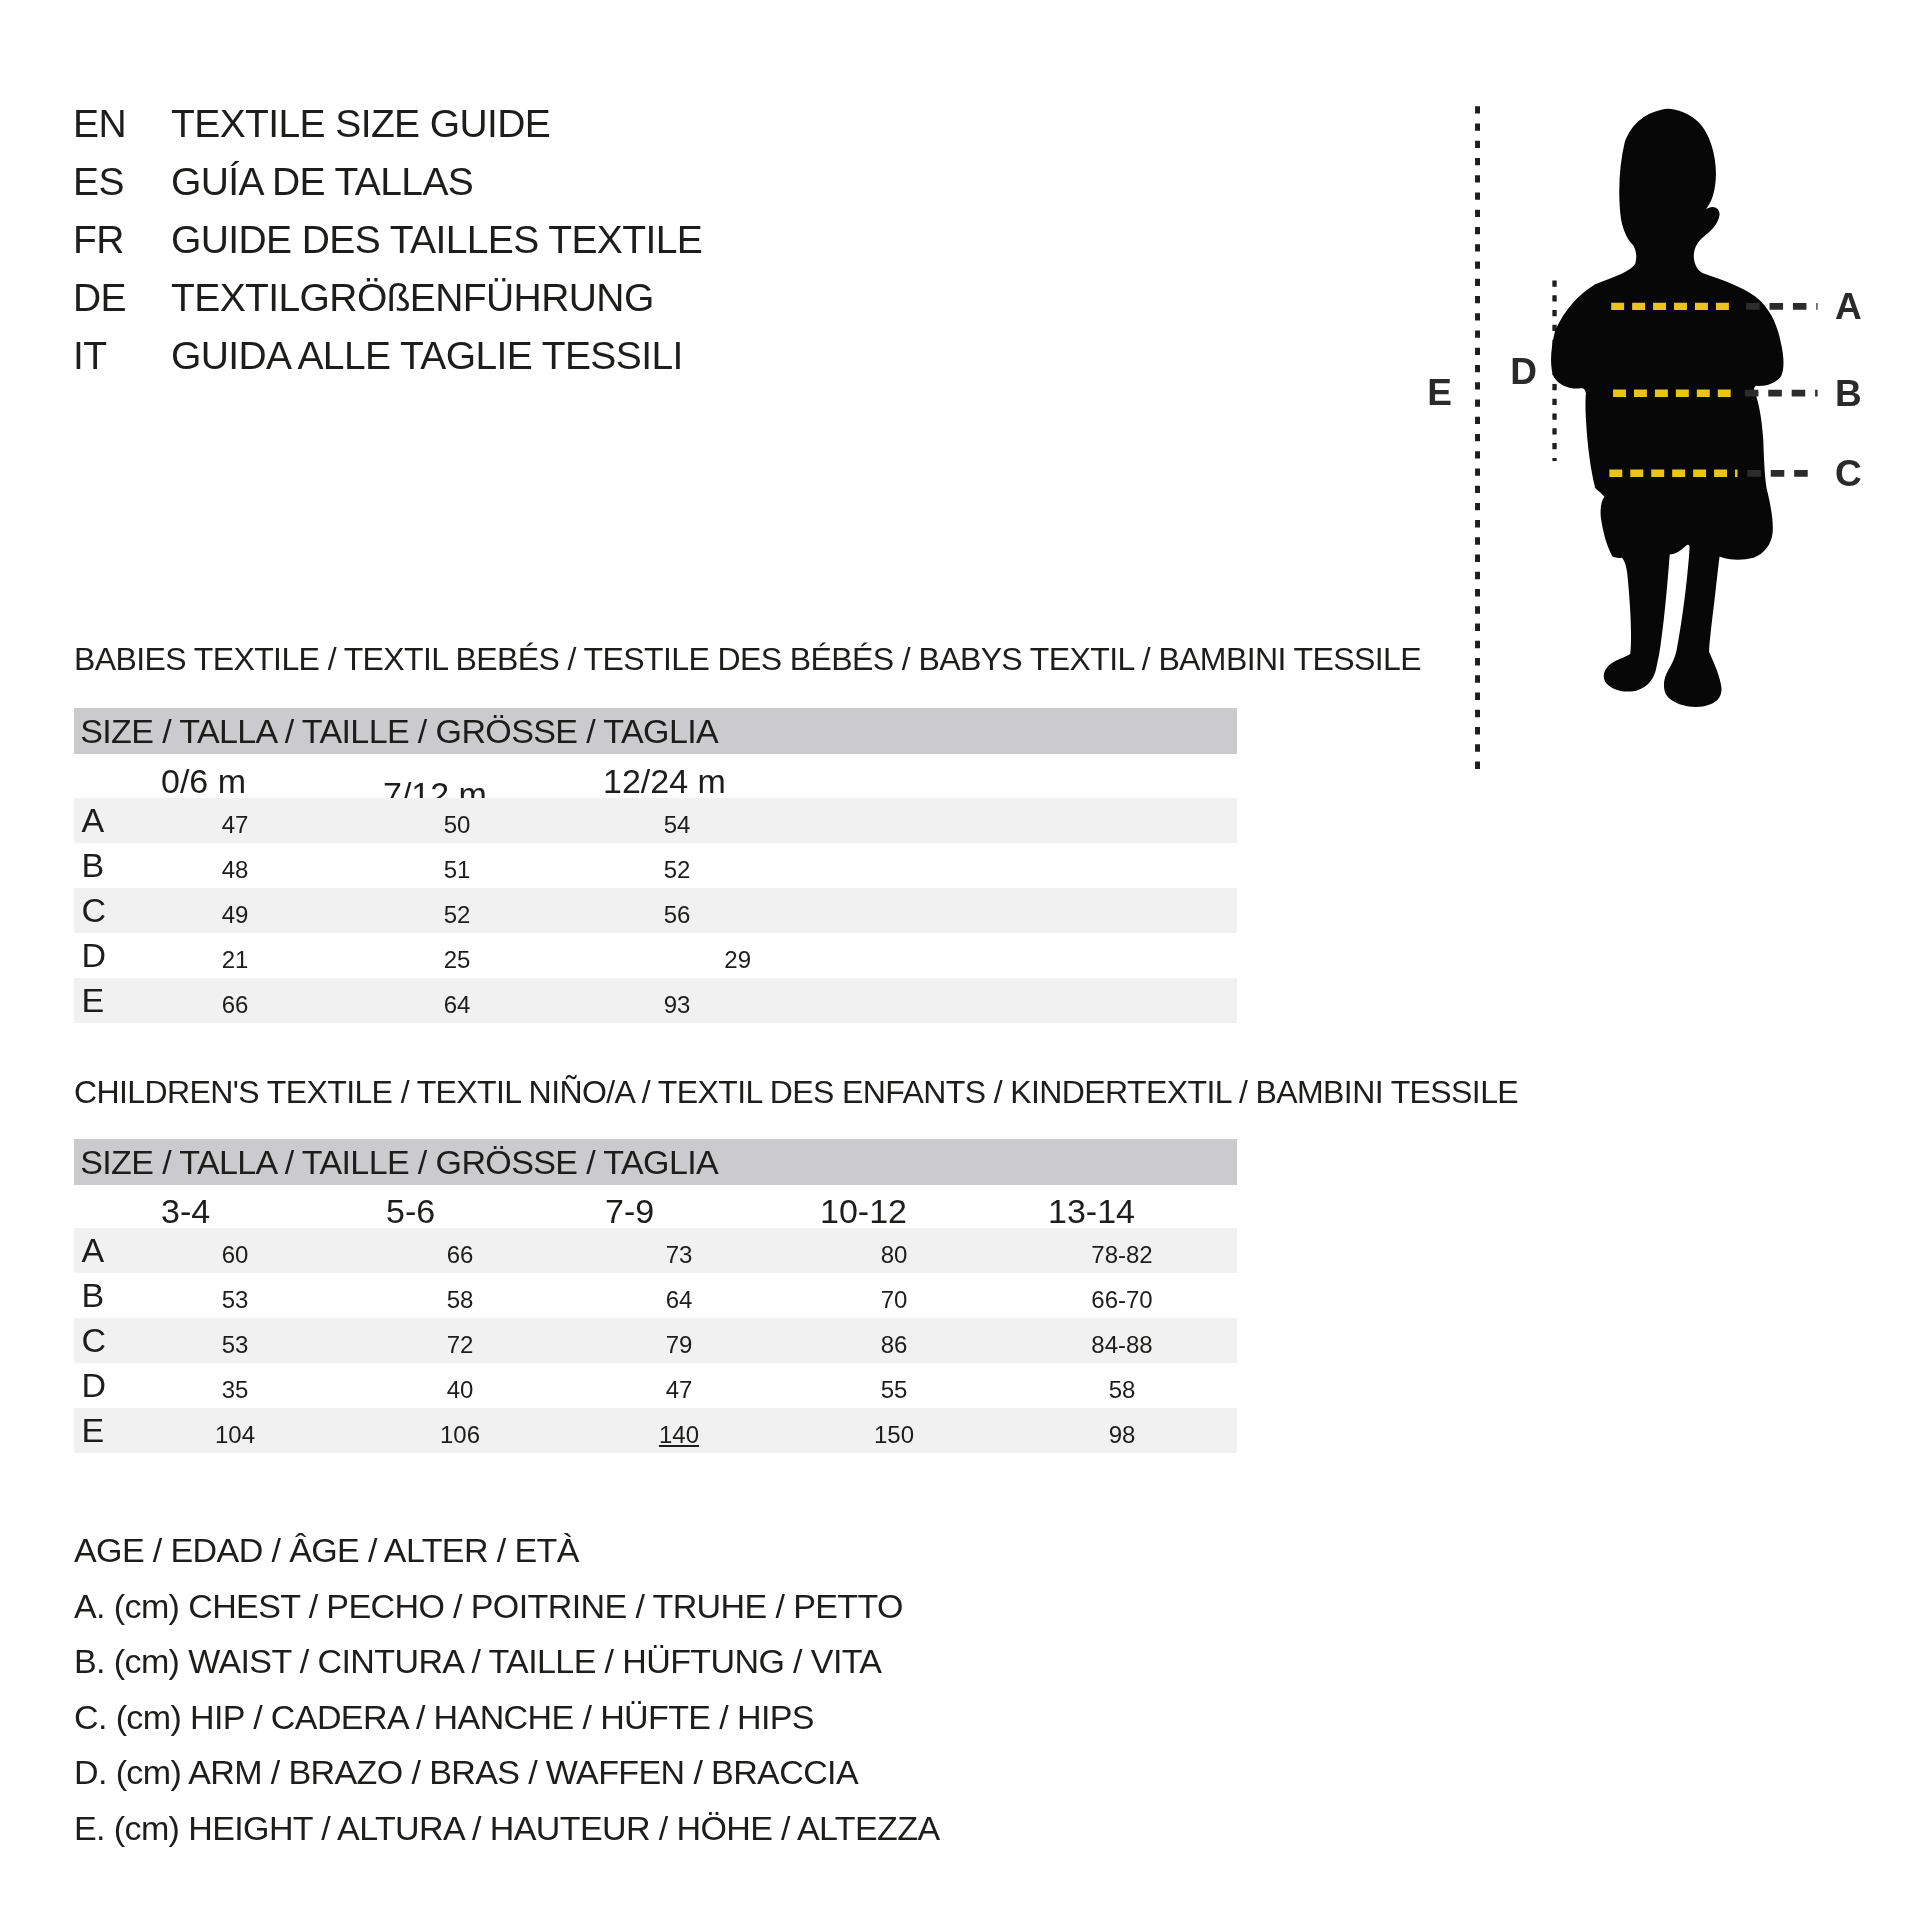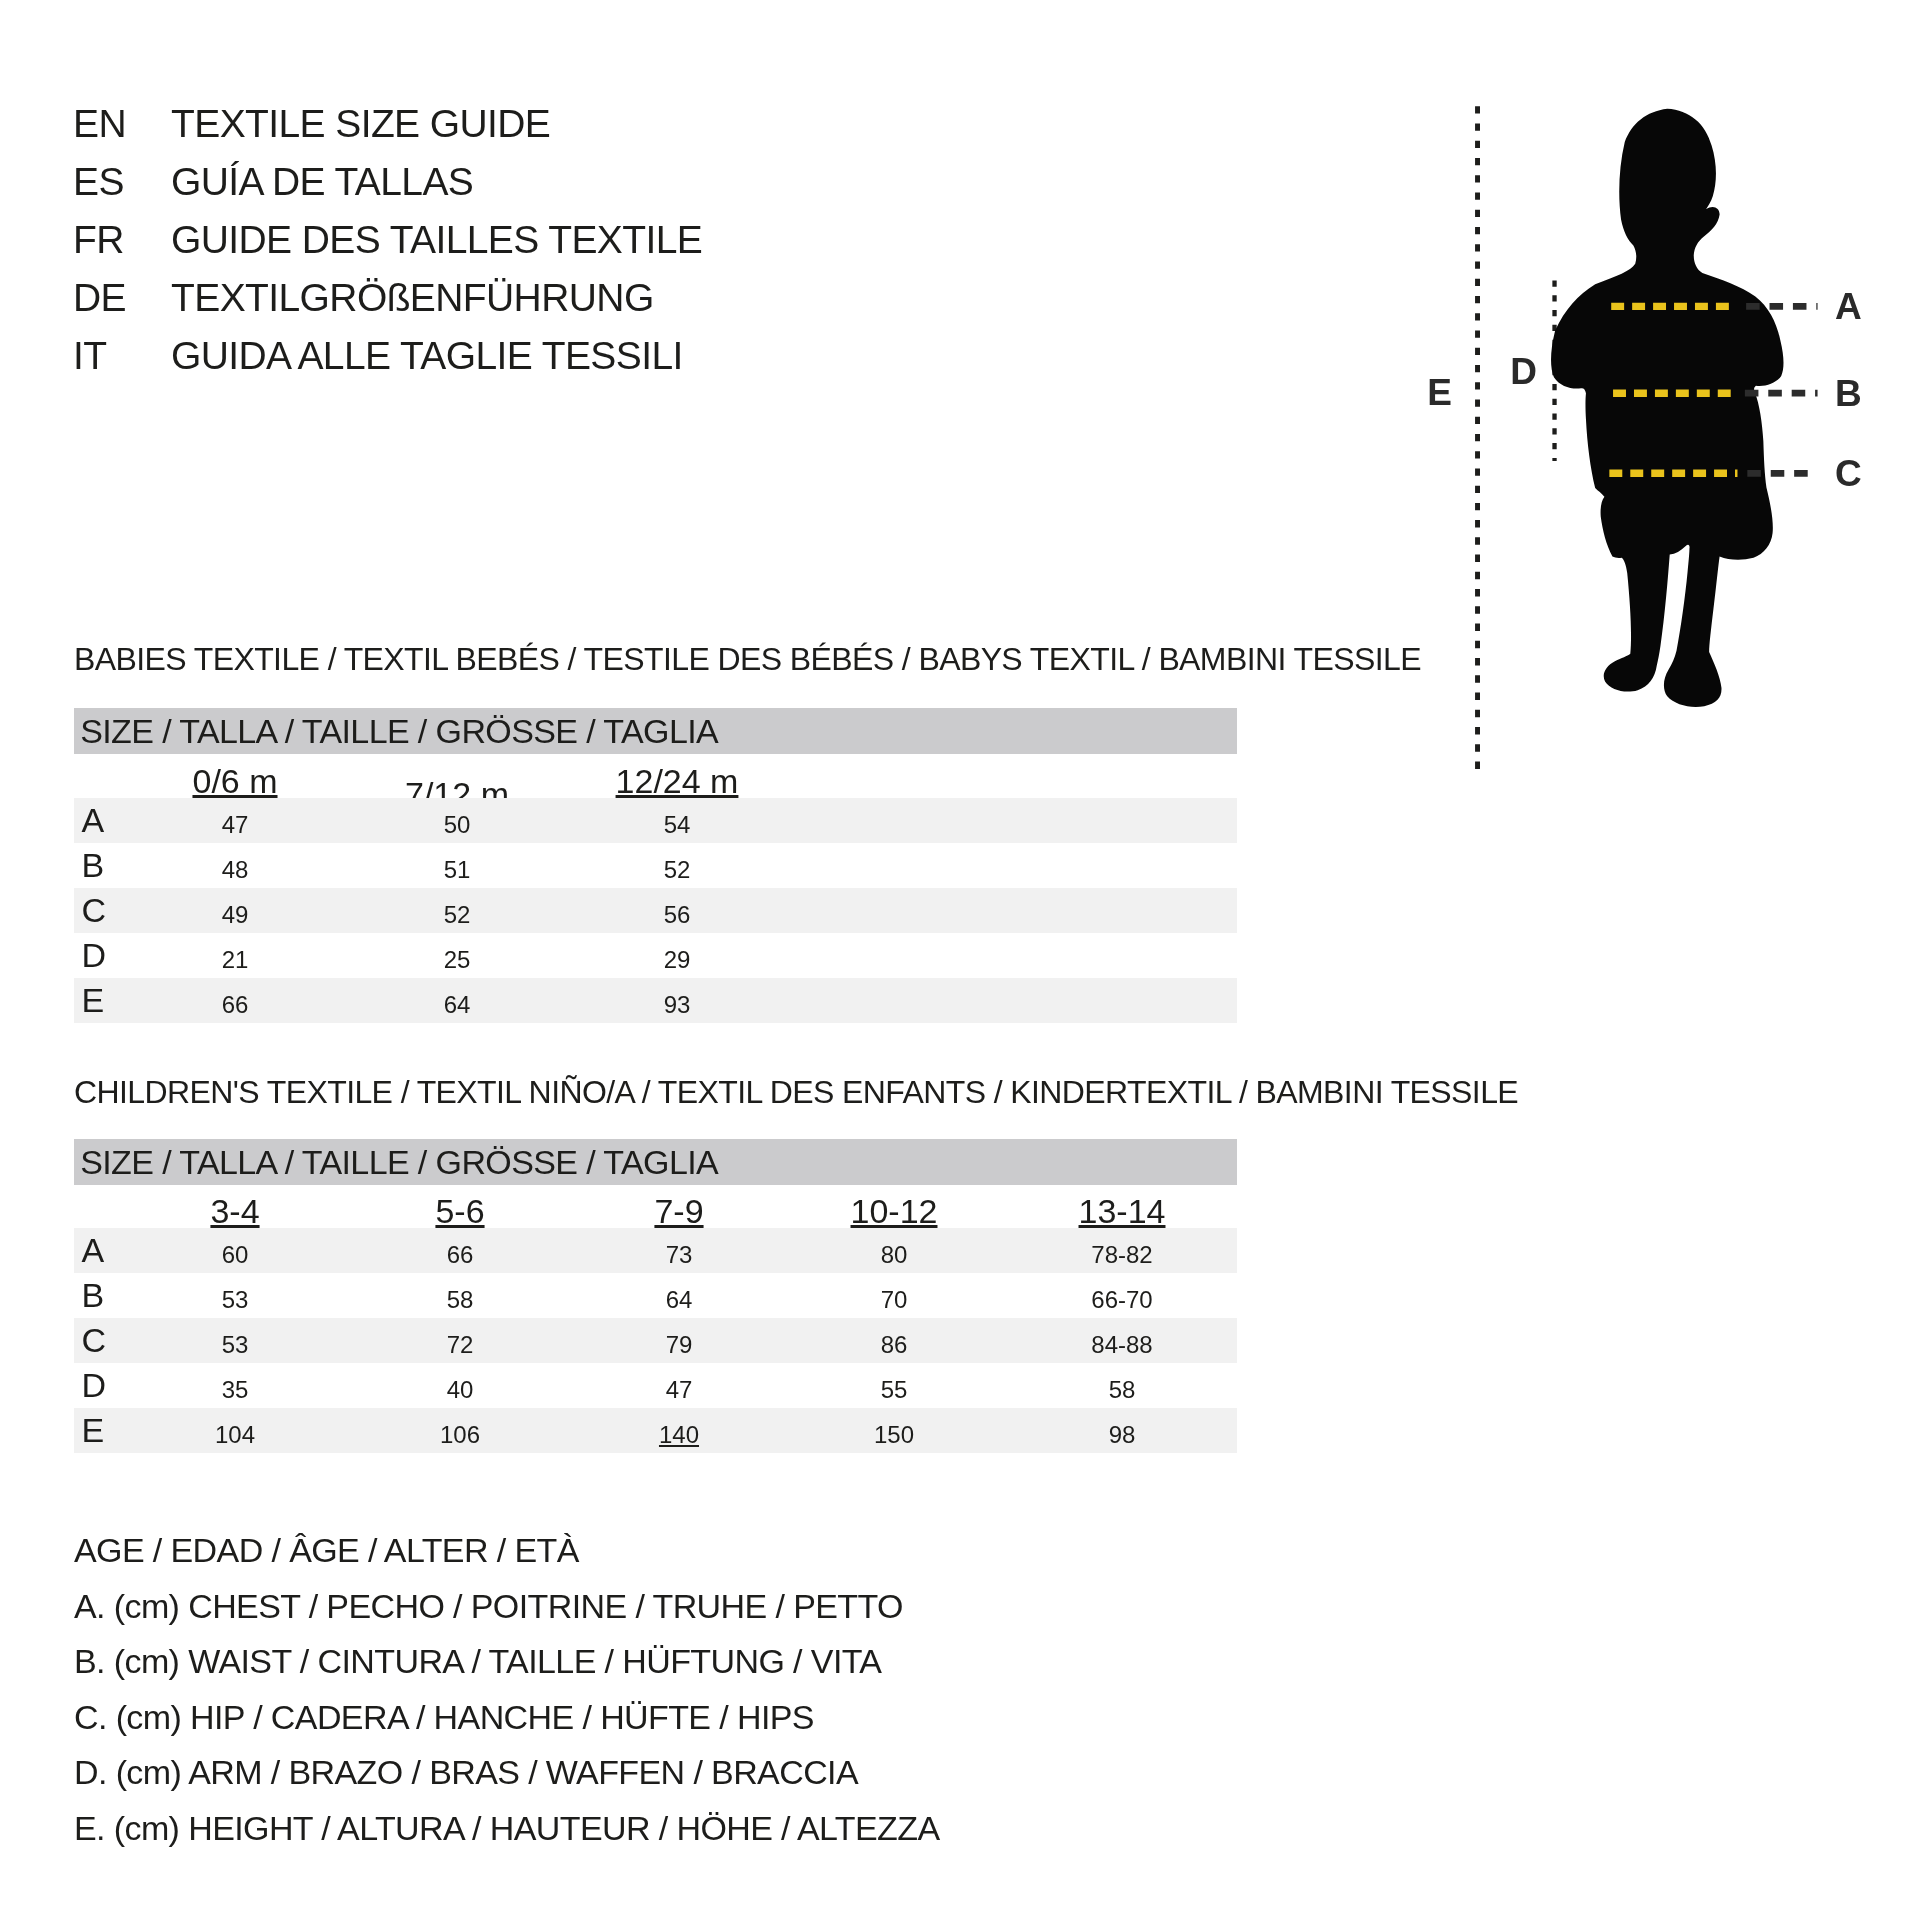--- a/index.html
+++ b/index.html
@@ -11,21 +11,21 @@
   
   .hrow{position:absolute;left:0;top:0;height:43px;line-height:43px;font-size:39px;letter-spacing:-0.6px;white-space:nowrap;}
   .hcode{position:absolute;left:73px;}
   .htitle{position:absolute;left:171px;}
   
   .section-heading{position:absolute;left:74px;font-size:32px;line-height:38px;letter-spacing:-0.6px;white-space:nowrap;}
   
   .size-bar{position:absolute;left:74px;width:1163px;height:46px;background:#cbcbcd;}
   .size-bar span{display:block;padding-left:6.2px;font-size:34px;line-height:47px;letter-spacing:-0.6px;white-space:nowrap;}
   
-  .col-head{position:absolute;width:148px;text-align:center;font-size:34px;line-height:35px;white-space:nowrap;text-decoration:underline;}
+  .col-head{position:absolute;width:148px;text-align:left;font-size:34px;line-height:35px;white-space:nowrap;}
   .trow{position:absolute;left:74px;width:1163px;height:45px;}
   .trow.zebra{background:#f1f1f1;}
   .rlabel{position:absolute;left:7.4px;top:0;width:55px;font-size:34px;line-height:45px;text-align:left;}
   .cell{position:absolute;top:4px;width:148px;font-size:24px;line-height:45px;text-align:center;white-space:nowrap;}
   
   .legend-line{position:absolute;left:74px;font-size:34px;line-height:37px;letter-spacing:-0.6px;white-space:nowrap;}
   
   .fig-label{position:absolute;font-size:37px;line-height:41px;font-weight:bold;color:#2a2a2a;}
   svg{position:absolute;overflow:visible;}
 </style>
@@ -130,21 +130,21 @@
   <div class="trow zebra" style="top:888px;">
     <span class="rlabel">C</span>
     <span class="cell" style="left:87px;">49</span>
     <span class="cell" style="left:309px;">52</span>
     <span class="cell" style="left:529px;">56</span>
   </div>
   <div class="trow" style="top:933px;">
     <span class="rlabel">D</span>
     <span class="cell" style="left:87px;">21</span>
     <span class="cell" style="left:309px;">25</span>
-    <span class="cell" style="left:529px;">29</span>
+    <span class="cell" style="left:529px;text-align:right;">29</span>
   </div>
   <div class="trow zebra" style="top:978px;">
     <span class="rlabel">E</span>
     <span class="cell" style="left:87px;">66</span>
     <span class="cell" style="left:309px;">64</span>
     <span class="cell" style="left:529px;">93</span>
   </div>
 </div>
 
 <div>

